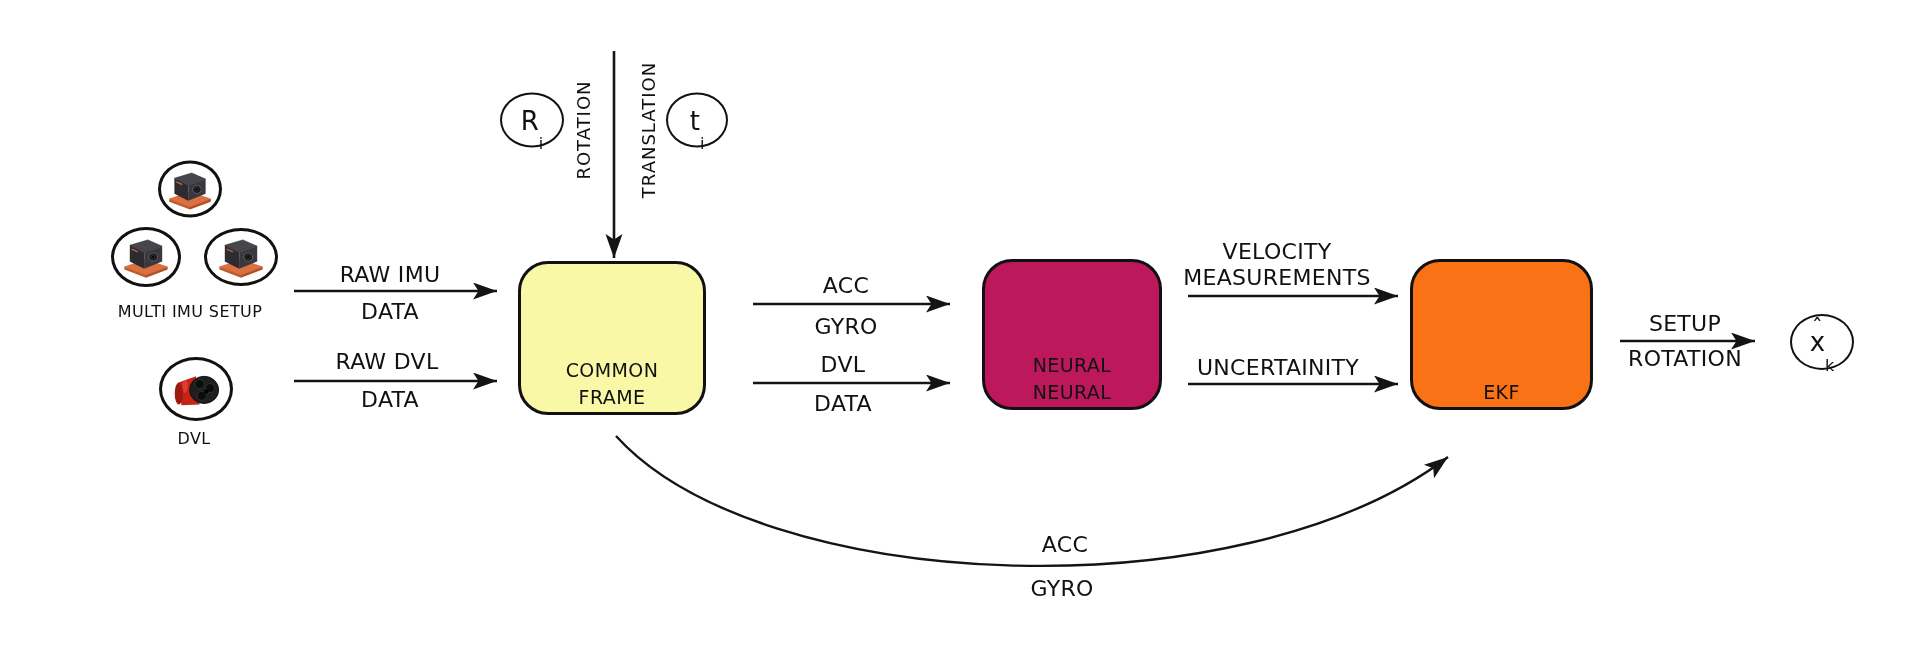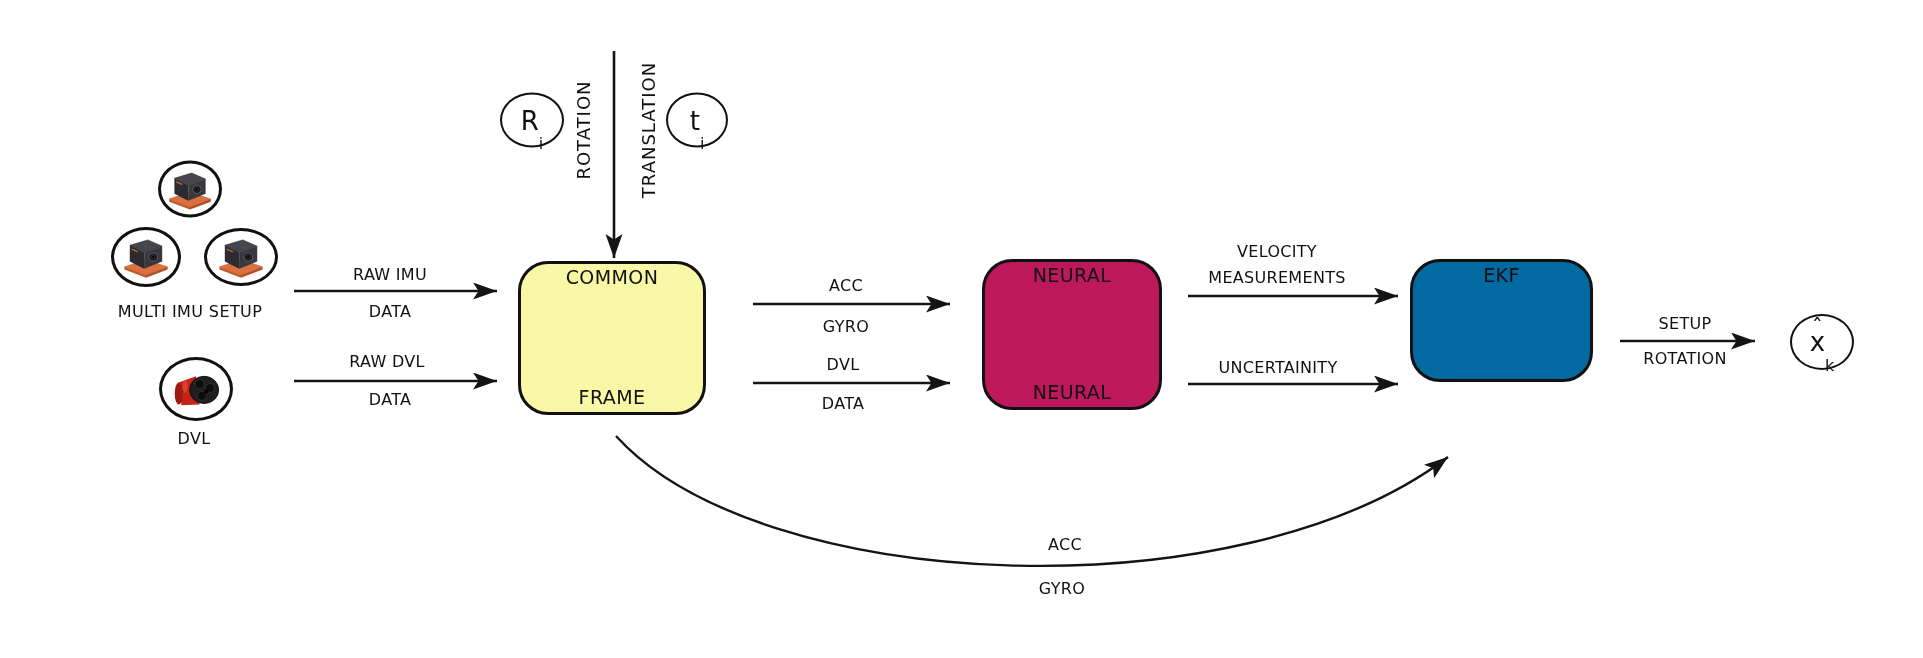--- a/index.html
+++ b/index.html
@@ -17,24 +17,24 @@
     background:#fff;border:2.6px solid #111;border-radius:50%;
     display:flex;align-items:center;justify-content:center;box-sizing:border-box;
     font-size:26px;
   }
   .sym-main{line-height:1;}
   .sym-sub{font-size:16px;line-height:1;align-self:flex-end;transform:translateY(6px);}
   .hat-wrap{position:relative;display:inline-block;line-height:1;}
   .hat{position:absolute;left:50%;top:-13px;transform:translateX(-50%);font-size:22px;line-height:1;}
   .box{
     border:3px solid #111;border-radius:30px;box-sizing:border-box;
-    display:flex;flex-direction:column;align-items:center;justify-content:space-between;
+    display:flex;flex-direction:column;align-items:center;justify-content:flex-end;
     font-size:19px;letter-spacing:.4px;line-height:1.45;text-align:center;
   }
-  .lbl{font-size:16px;letter-spacing:.3px;white-space:nowrap;line-height:1;}
+  .lbl{font-size:22px;letter-spacing:.3px;white-space:nowrap;line-height:1;}
   .lbl-big{font-size:16px;letter-spacing:.4px;white-space:nowrap;line-height:1;}
   .vlbl{
     font-size:18px;letter-spacing:1px;white-space:nowrap;line-height:1;
     transform:translate(-50%,-50%) rotate(-90deg);
   }
   svg.overlay{position:absolute;left:0;top:0;pointer-events:none;}
 </style>
 </head>
 <body>
 
@@ -124,21 +124,21 @@
   <div class="abs vlbl" style="left:649px;top:130px;">TRANSLATION</div>
 
   <div class="abs box" style="left: 518px; top: 261px; width: 188px; height: 154px; background: rgb(248, 248, 166);">
     <div>COMMON</div>
     <div>FRAME</div>
   </div>
   <div class="abs box" style="left: 982px; top: 259px; width: 180px; height: 151px; background: #be185d;">
     <div>NEURAL</div>
     <div>NEURAL</div>
   </div>
-  <div class="abs box" style="left: 1410px; top: 259px; width: 183px; height: 123px; background: #0369a1;">
+  <div class="abs box" style="left: 1410px; top: 259px; width: 183px; height: 151px; background: #f97316;">
     <div>EKF</div>
   </div>
 
   <div class="abs center sym-ellipse" style="left:1822px;top:342px;width:64px;height:56px;">
     <span class="hat-wrap">
       <span class="hat">ˆ</span>
       <span class="sym-main">x</span>
     </span>
       <span class="sym-sub">k</span>
   </div>

